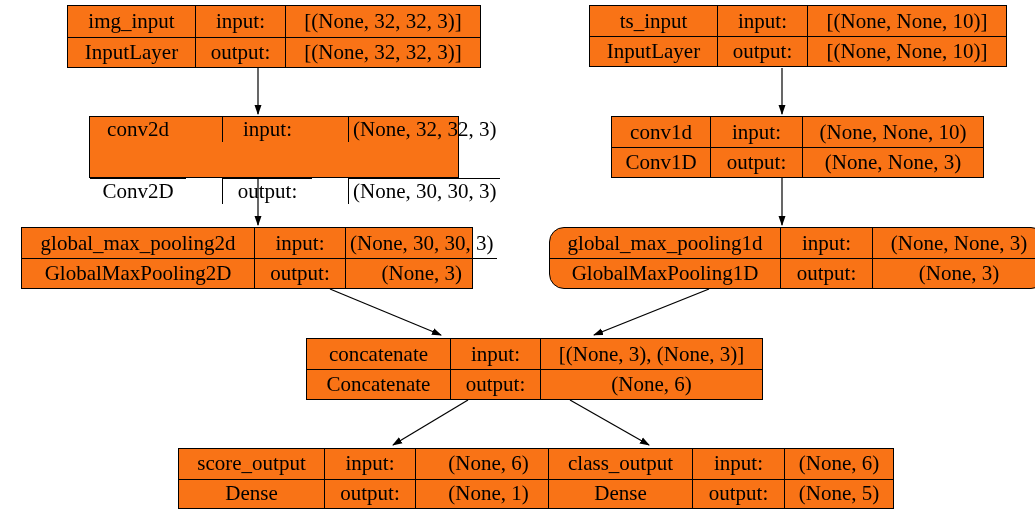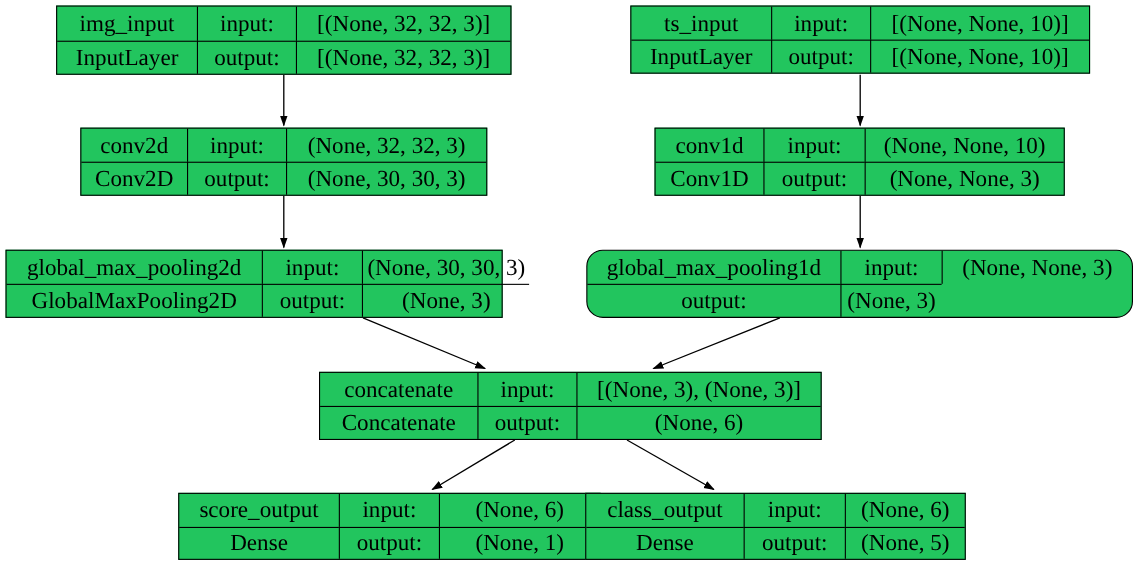--- a/index.html
+++ b/index.html
@@ -18,41 +18,42 @@
     left: 0; top: 0;
     width: 1035px; height: 516px;
     pointer-events: none;
   }
   .node {
     position: absolute;
     display: grid;
     grid-template-rows: 1fr 1fr;
     box-sizing: border-box;
     border: 1px solid #000000;
-    background: #22c55e;
+    background: #f97316;
+    margin-left: 16px;
   }
   .node > div {
     display: flex;
     align-items: center;
     justify-content: center;
     white-space: nowrap;
     box-sizing: border-box;
     padding: 0 4px;
   }
   .node > div:nth-child(2),
   .node > div:nth-child(3),
   .node > div:nth-child(5),
   .node > div:nth-child(6) { border-left: 1px solid #000000; }
   .node > div:nth-child(4),
   .node > div:nth-child(5),
   .node > div:nth-child(6) { border-top: 1px solid #000000; }
 
   .n0 { left: 51px;  top: 5px;   width: 414px; height: 63px; grid-template-columns: 127px 90px 1fr; }
   .n1 { left: 573px; top: 5px;   width: 418px; height: 62px; grid-template-columns: 127px 90px 1fr; }
-  .n2 { left: 73px;  top: 116px; width: 370px; height: 62px; grid-template-columns: 96px  90px 1fr; }
+  .n2 { left: 73px;  top: 116px; width: 370px; height: 62px; grid-template-columns: 96px  90px 1fr; gap: 36px; }
   .n3 { left: 595px; top: 116px; width: 373px; height: 62px; grid-template-columns: 98px  92px 1fr; }
   .n4 { left: 5px;   top: 227px; width: 452px; height: 62px; grid-template-columns: 232px 91px 1fr; }
   .n5 { left: 533px; top: 227px; width: 497px; height: 62px; grid-template-columns: 230px 92px 1fr; border-radius: 15px; }
   .n6 { left: 290px; top: 338px; width: 457px; height: 62px; grid-template-columns: 143px 90px 1fr; }
   .n7 { left: 162px; top: 448px; width: 384px; height: 61px; grid-template-columns: 145px 91px 1fr; }
   .n8 { left: 532px; top: 448px; width: 346px; height: 61px; grid-template-columns: 143px 92px 1fr; }
 </style>
 </head>
 <body>
 
@@ -118,20 +119,21 @@
     <div>(None, 30, 30, 3)</div>
     <div>GlobalMaxPooling2D</div>
     <div>output:</div>
     <div>(None, 3)</div>
   </div>
 
   <div class="node n5">
     <div>global_max_pooling1d</div>
     <div>input:</div>
     <div>(None, None, 3)</div>
+    <div>GlobalMaxPooling1D</div>
     <div>output:</div>
     <div>(None, 3)</div>
   </div>
 
   <div class="node n6">
     <div>concatenate</div>
     <div>input:</div>
     <div>[(None, 3), (None, 3)]</div>
     <div>Concatenate</div>
     <div>output:</div>

